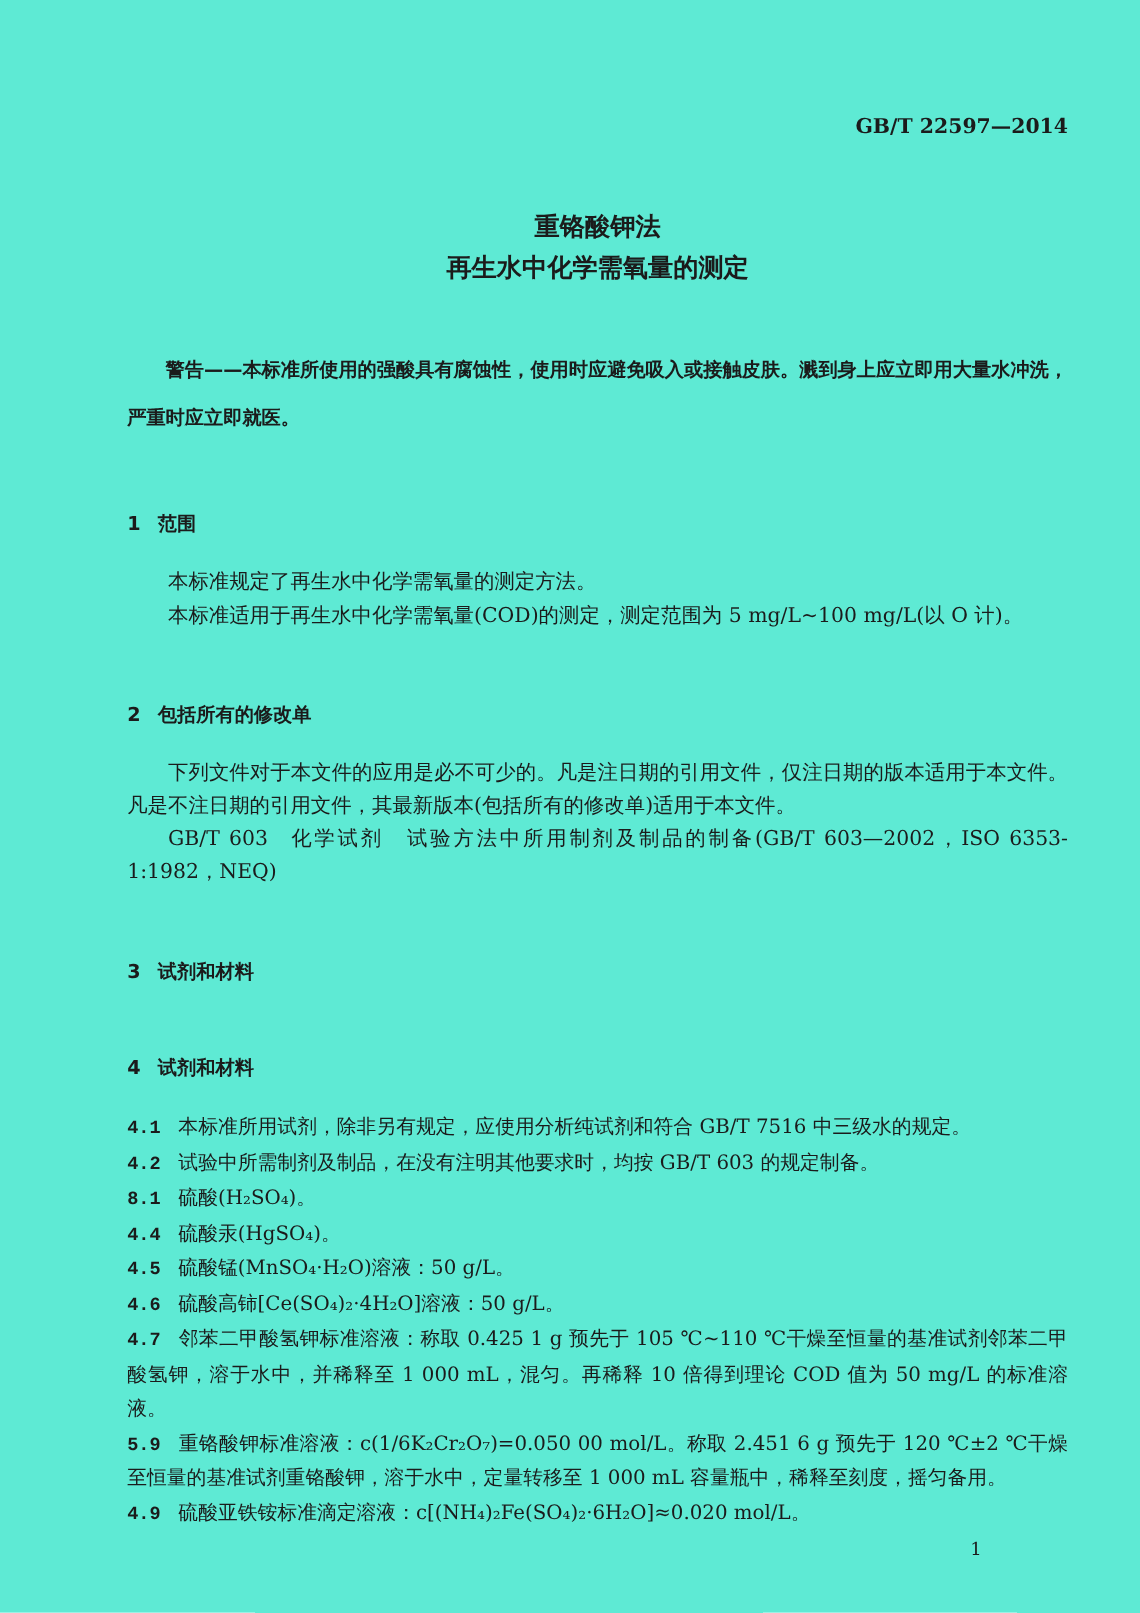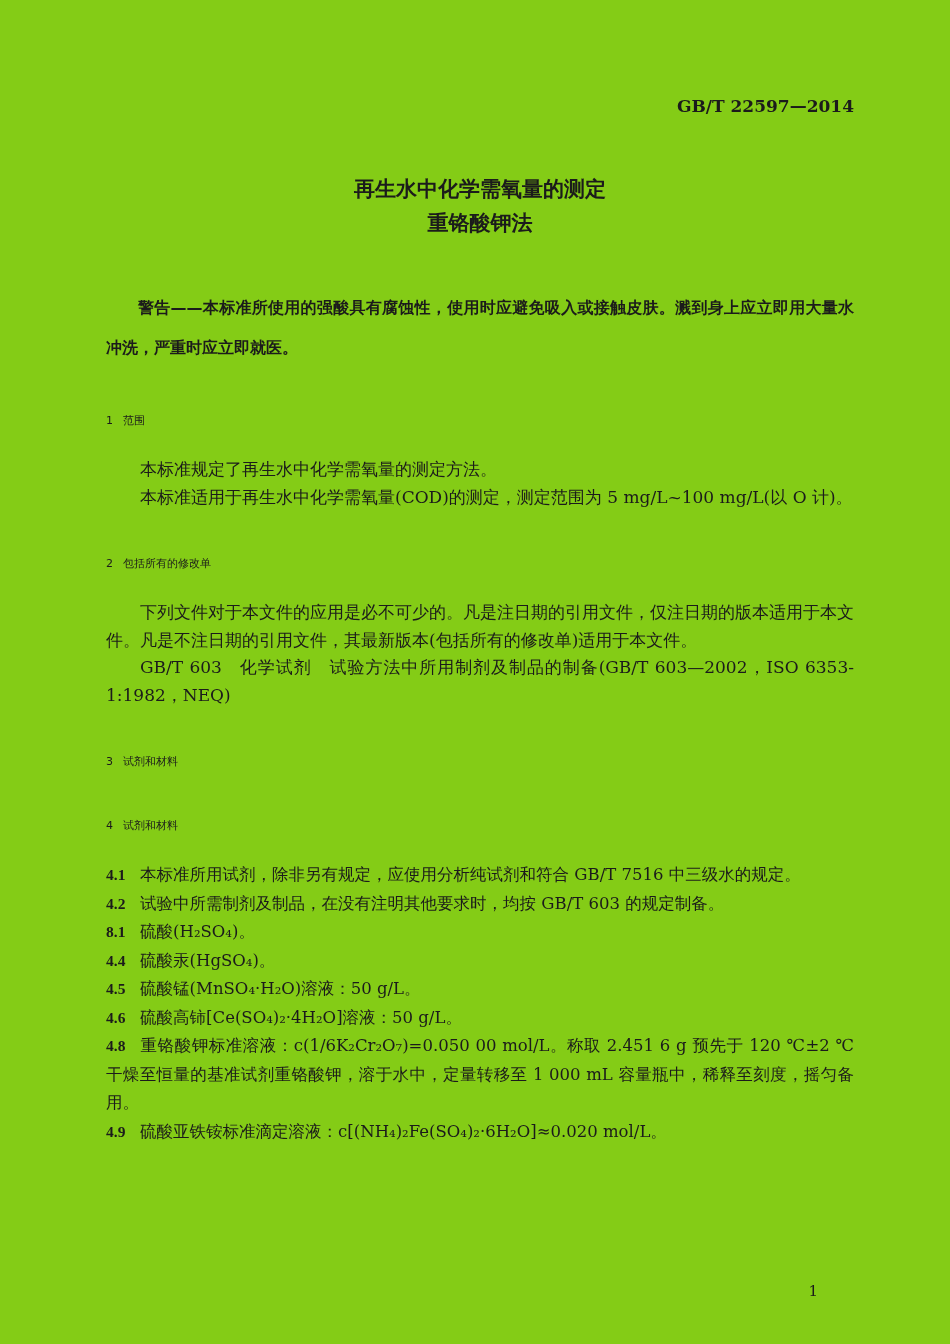--- a/index.html
+++ b/index.html
@@ -10,22 +10,22 @@
   body {
     width: 950px;
     font-family: "DejaVu Serif", "Liberation Serif", serif;
     color: #1b1b1b;
   }
   .page {
     position: relative;
     width: 950px;
     height: 1344px;
     overflow: hidden;
-    background: #84cc16;
-    padding: 96px 96px 0 106px;
+    background: #5eead4;
+    padding: 96px 60px 0 106px;
     box-sizing: border-box;
   }
   .std-code {
     text-align: right;
     font-weight: 700;
     font-size: 17px;
     line-height: 20px;
   }
   .title-block {
     margin-top: 56px;
@@ -38,42 +38,42 @@
   .warning {
     margin: 48px 0 0 0;
     font-weight: 700;
     font-size: 16px;
     line-height: 40px;
     text-indent: 2em;
     text-align: justify;
     font-family: "DejaVu Sans", "Liberation Sans", sans-serif;
   }
   .sec-h {
-    margin: 42px 0 24px 0;
-    font-size: 11px;
-    font-weight: 400;
+    margin: 58px 0 24px 0;
+    font-size: 16px;
+    font-weight: 700;
     line-height: 22px;
     font-family: "DejaVu Sans", "Liberation Sans", sans-serif;
   }
   .snum { margin-right: 0.9em; }
   .body-p {
     margin: 0;
     font-size: 17px;
     line-height: 27.5px;
     text-indent: 2em;
     text-align: justify;
   }
   .item {
     margin: 0;
     font-size: 16.5px;
     line-height: 28.5px;
     text-align: justify;
   }
   .inum {
-    font-family: Liberation Serif, serif;
+    font-family: Liberation Mono, monospace;
     font-weight: 700;
     font-size: 15.5px;
     margin-right: 0.95em;
   }
   .sub-item {
     margin: 0;
     font-size: 16.5px;
     line-height: 28.5px;
     text-indent: 2em;
     text-align: justify;
@@ -86,22 +86,22 @@
   }
 </style>
 </head>
 <body>
 
 <div class="page">
 
   <div class="std-code">GB/T 22597—2014</div>
 
   <div class="title-block">
+    <div>重铬酸钾法</div>
     <div>再生水中化学需氧量的测定</div>
-    <div>重铬酸钾法</div>
   </div>
 
   <p class="warning">警告——本标准所使用的强酸具有腐蚀性，使用时应避免吸入或接触皮肤。溅到身上应立即用大量水冲洗，严重时应立即就医。</p>
 
   <h2 class="sec-h"><span class="snum">1</span><span>范围</span></h2>
   <p class="body-p">本标准规定了再生水中化学需氧量的测定方法。</p>
   <p class="body-p">本标准适用于再生水中化学需氧量(COD)的测定，测定范围为 5 mg/L~100 mg/L(以 O 计)。</p>
 
   <h2 class="sec-h"><span class="snum">2</span><span>包括所有的修改单</span></h2>
   <p class="body-p">下列文件对于本文件的应用是必不可少的。凡是注日期的引用文件，仅注日期的版本适用于本文件。凡是不注日期的引用文件，其最新版本(包括所有的修改单)适用于本文件。</p>
@@ -110,20 +110,21 @@
   <h2 class="sec-h"><span class="snum">3</span><span>试剂和材料</span></h2>
 
   <h2 class="sec-h"><span class="snum">4</span><span>试剂和材料</span></h2>
 
   <p class="item"><span class="inum">4.1</span><span>本标准所用试剂，除非另有规定，应使用分析纯试剂和符合 GB/T 7516 中三级水的规定。</span></p>
   <p class="item"><span class="inum">4.2</span><span>试验中所需制剂及制品，在没有注明其他要求时，均按 GB/T 603 的规定制备。</span></p>
   <p class="item"><span class="inum">8.1</span><span>硫酸(H₂SO₄)。</span></p>
   <p class="item"><span class="inum">4.4</span><span>硫酸汞(HgSO₄)。</span></p>
   <p class="item"><span class="inum">4.5</span><span>硫酸锰(MnSO₄·H₂O)溶液：50 g/L。</span></p>
   <p class="item"><span class="inum">4.6</span><span>硫酸高铈[Ce(SO₄)₂·4H₂O]溶液：50 g/L。</span></p>
-  <p class="item"><span class="inum">4.8</span><span>重铬酸钾标准溶液：c(1/6K₂Cr₂O₇)=0.050 00 mol/L。称取 2.451 6 g 预先于 120 ℃±2 ℃干燥至恒量的基准试剂重铬酸钾，溶于水中，定量转移至 1 000 mL 容量瓶中，稀释至刻度，摇匀备用。</span></p>
+  <p class="item"><span class="inum">4.7</span><span>邻苯二甲酸氢钾标准溶液：称取 0.425 1 g 预先于 105 ℃~110 ℃干燥至恒量的基准试剂邻苯二甲酸氢钾，溶于水中，并稀释至 1 000 mL，混匀。再稀释 10 倍得到理论 COD 值为 50 mg/L 的标准溶液。</span></p>
+  <p class="item"><span class="inum">5.9</span><span>重铬酸钾标准溶液：c(1/6K₂Cr₂O₇)=0.050 00 mol/L。称取 2.451 6 g 预先于 120 ℃±2 ℃干燥至恒量的基准试剂重铬酸钾，溶于水中，定量转移至 1 000 mL 容量瓶中，稀释至刻度，摇匀备用。</span></p>
   <p class="item"><span class="inum">4.9</span><span>硫酸亚铁铵标准滴定溶液：c[(NH₄)₂Fe(SO₄)₂·6H₂O]≈0.020 mol/L。</span></p>
 
   <p class="sub-item"></p>
 
   <div class="page-number">1</div>
 
 </div>
 
 </body></html>

